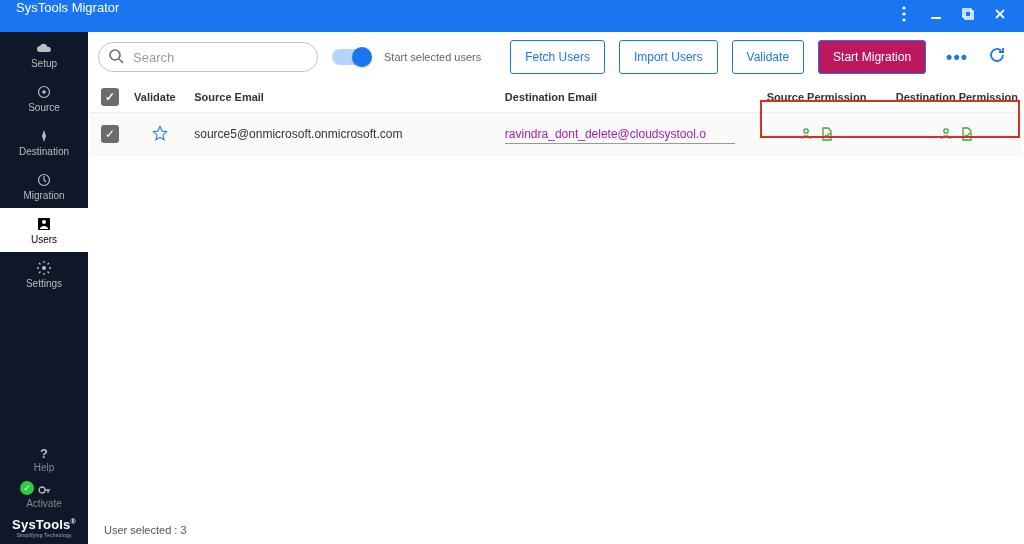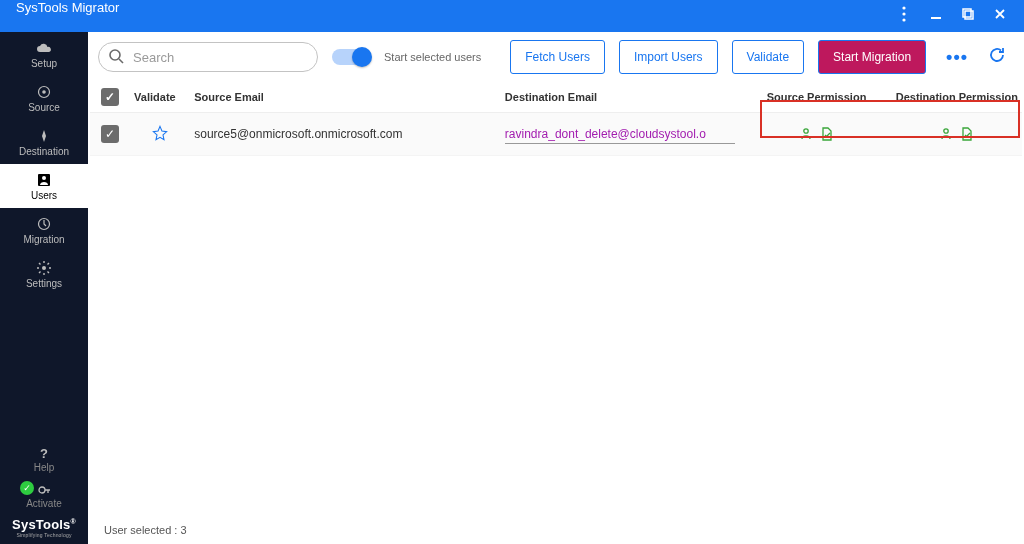--- a/index.html
+++ b/index.html
@@ -171,38 +171,38 @@
         <span class="label">Source</span>
       </div>
       <div class="nav-item">
         <span class="nicon">
           <svg width="14" height="14" viewBox="0 0 14 14">
               <polygon points="7,1 9,7 7,13 5,7" fill="#bdbdbd"></polygon>
             </svg>
         </span>
         <span class="label">Destination</span>
       </div>
+      <div class="nav-item">
+        <span class="nicon">
+          <svg width="14" height="14" viewBox="0 0 14 14">
+              <circle cx="7" cy="7" r="5.5" fill="none" stroke="#bdbdbd" stroke-width="1.2"></circle>
+              <path d="M7 3v4l2 2" stroke="#bdbdbd" stroke-width="1.2" fill="none"></path>
+            </svg>
+        </span>
+        <span class="label">Migration</span>
+      </div>
       <div class="nav-item active">
         <span class="nicon">
           <svg width="14" height="14" viewBox="0 0 14 14">
               <rect x="1" y="1" width="12" height="12" rx="1" fill="#000"></rect>
               <circle cx="7" cy="5" r="2" fill="#fff"></circle>
               <path d="M3 12c0-2 2-3 4-3s4 1 4 3" fill="#fff"></path>
             </svg>
         </span>
         <span class="label">Users</span>
-      </div>
-      <div class="nav-item">
-        <span class="nicon">
-          <svg width="14" height="14" viewBox="0 0 14 14">
-              <circle cx="7" cy="7" r="5.5" fill="none" stroke="#bdbdbd" stroke-width="1.2"></circle>
-              <path d="M7 3v4l2 2" stroke="#bdbdbd" stroke-width="1.2" fill="none"></path>
-            </svg>
-        </span>
-        <span class="label">Migration</span>
       </div>
       <div class="nav-item">
         <span class="nicon">
           <svg width="14" height="14" viewBox="0 0 14 14">
               <circle cx="7" cy="7" r="2" fill="#bdbdbd"></circle>
               <path d="M7 0v2M7 12v2M0 7h2M12 7h2M2 2l1.5 1.5M10.5 10.5L12 12M12 2l-1.5 1.5M3.5 10.5L2 12" stroke="#bdbdbd" stroke-width="1.4"></path>
             </svg>
         </span>
         <span class="label">Settings</span>
       </div>

